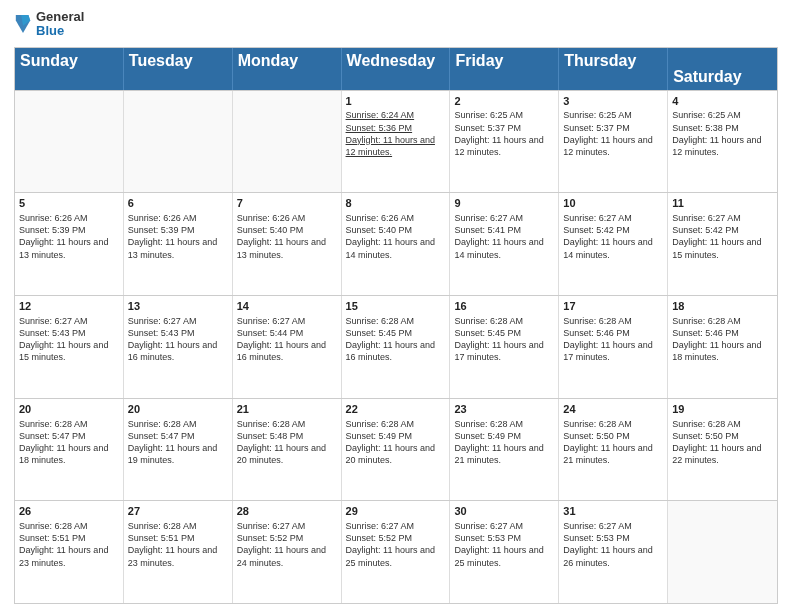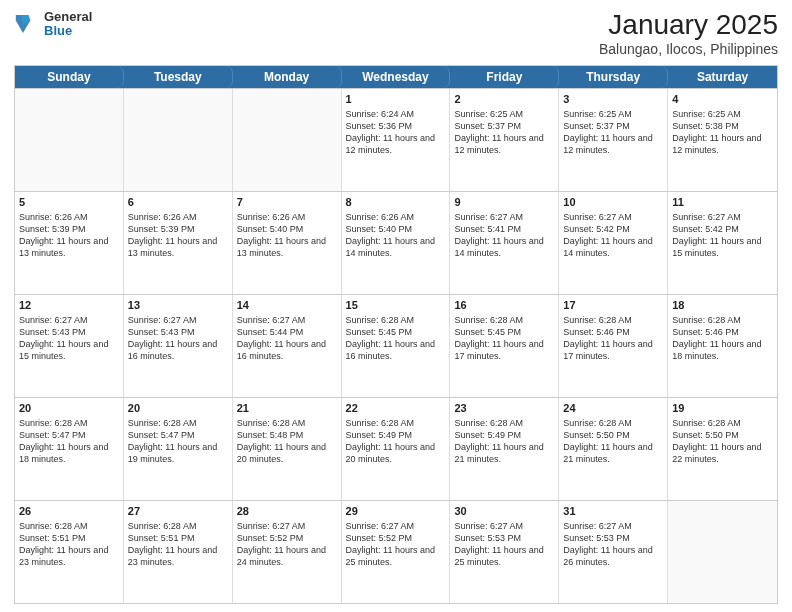--- a/index.html
+++ b/index.html
@@ -19,21 +19,21 @@
     }
     .header {
       display: flex;
       justify-content: space-between;
       align-items: flex-start;
       margin-bottom: 8px;
     }
     .logo {
       display: flex;
       align-items: center;
-      gap: 12px;
+      gap: 4px;
       justify-content: space-between;
     }
     .logo-text {
       display: flex;
       flex-direction: column;
       font-size: 13px;
       font-weight: bold;
       line-height: 1.1;
     }
     .logo-general { color: #333; }
@@ -62,28 +62,27 @@
       flex-direction: column;
       border: 1px solid #ccc;
     }
     .cal-header-row {
       display: grid;
       grid-template-columns: repeat(7, 1fr);
       background: #2e6da4;
     }
     .cal-header-cell {
       color: #fff;
-      font-size: 12px;
+      font-size: 16px;
       font-weight: bold;
       padding: 4px 5px;
-      text-align: center;
+      text-align: left;
       border-right: 1px solid #4a86bc;
-      border-radius: 7px;
-    }
-    .cal-header-cell:last-child { border-right: none; }
+    }
+    .cal-header-cell:last-child { border-right: none; margin-top: 16px; }
     .cal-body {
       flex: 1;
       display: flex;
       flex-direction: column;
     }
     .cal-week {
       display: grid;
       grid-template-columns: repeat(7, 1fr);
       flex: 1;
       border-top: 1px solid #ccc;
@@ -119,45 +118,41 @@
   <div class="header">
     <div class="logo">
       <svg class="logo-icon" viewBox="0 0 20 24" xmlns="http://www.w3.org/2000/svg">
         <polygon points="2,2 16,2 18,8 10,22 2,8" fill="#1a6faf" opacity="0.85"></polygon>
         <polygon points="8,2 16,2 18,8 10,14" fill="#2e9ad0" opacity="0.9"></polygon>
       </svg>
       <div class="logo-text">
         <span class="logo-general">General</span>
         <span class="logo-blue">Blue</span>
       </div>
-    </div>
-    <div class="title-block">
-      <h1>January 2025</h1>
-      <h2>Balungao, Ilocos, Philippines</h2>
     </div>
   </div>
 
   <div class="calendar">
     <div class="cal-header-row">
     <div class="cal-header-cell">Sunday</div>
         <div class="cal-header-cell">Tuesday</div>
         <div class="cal-header-cell">Monday</div>
         <div class="cal-header-cell">Wednesday</div>
         <div class="cal-header-cell">Friday</div>
         <div class="cal-header-cell">Thursday</div>
         <div class="cal-header-cell">Saturday</div>
       </div>
     <div class="cal-body">
     <div class="cal-week">
           <div class="cal-cell empty"></div>
           <div class="cal-cell empty"></div>
           <div class="cal-cell empty"></div>
           <div class="cal-cell">
             <span class="day-num">1</span>
-            <div class="cell-text" style="white-space: pre-line;">Sunrise: 6:24 AM
+            <div class="cell-text" style="white-space: pre-line; text-decoration: underline;">Sunrise: 6:24 AM
 Sunset: 5:36 PM
 Daylight: 11 hours and 12 minutes.</div>
           </div>
           <div class="cal-cell">
             <span class="day-num">2</span>
             <div class="cell-text" style="white-space: pre-line;">Sunrise: 6:25 AM
 Sunset: 5:37 PM
 Daylight: 11 hours and 12 minutes.</div>
           </div>
           <div class="cal-cell">

